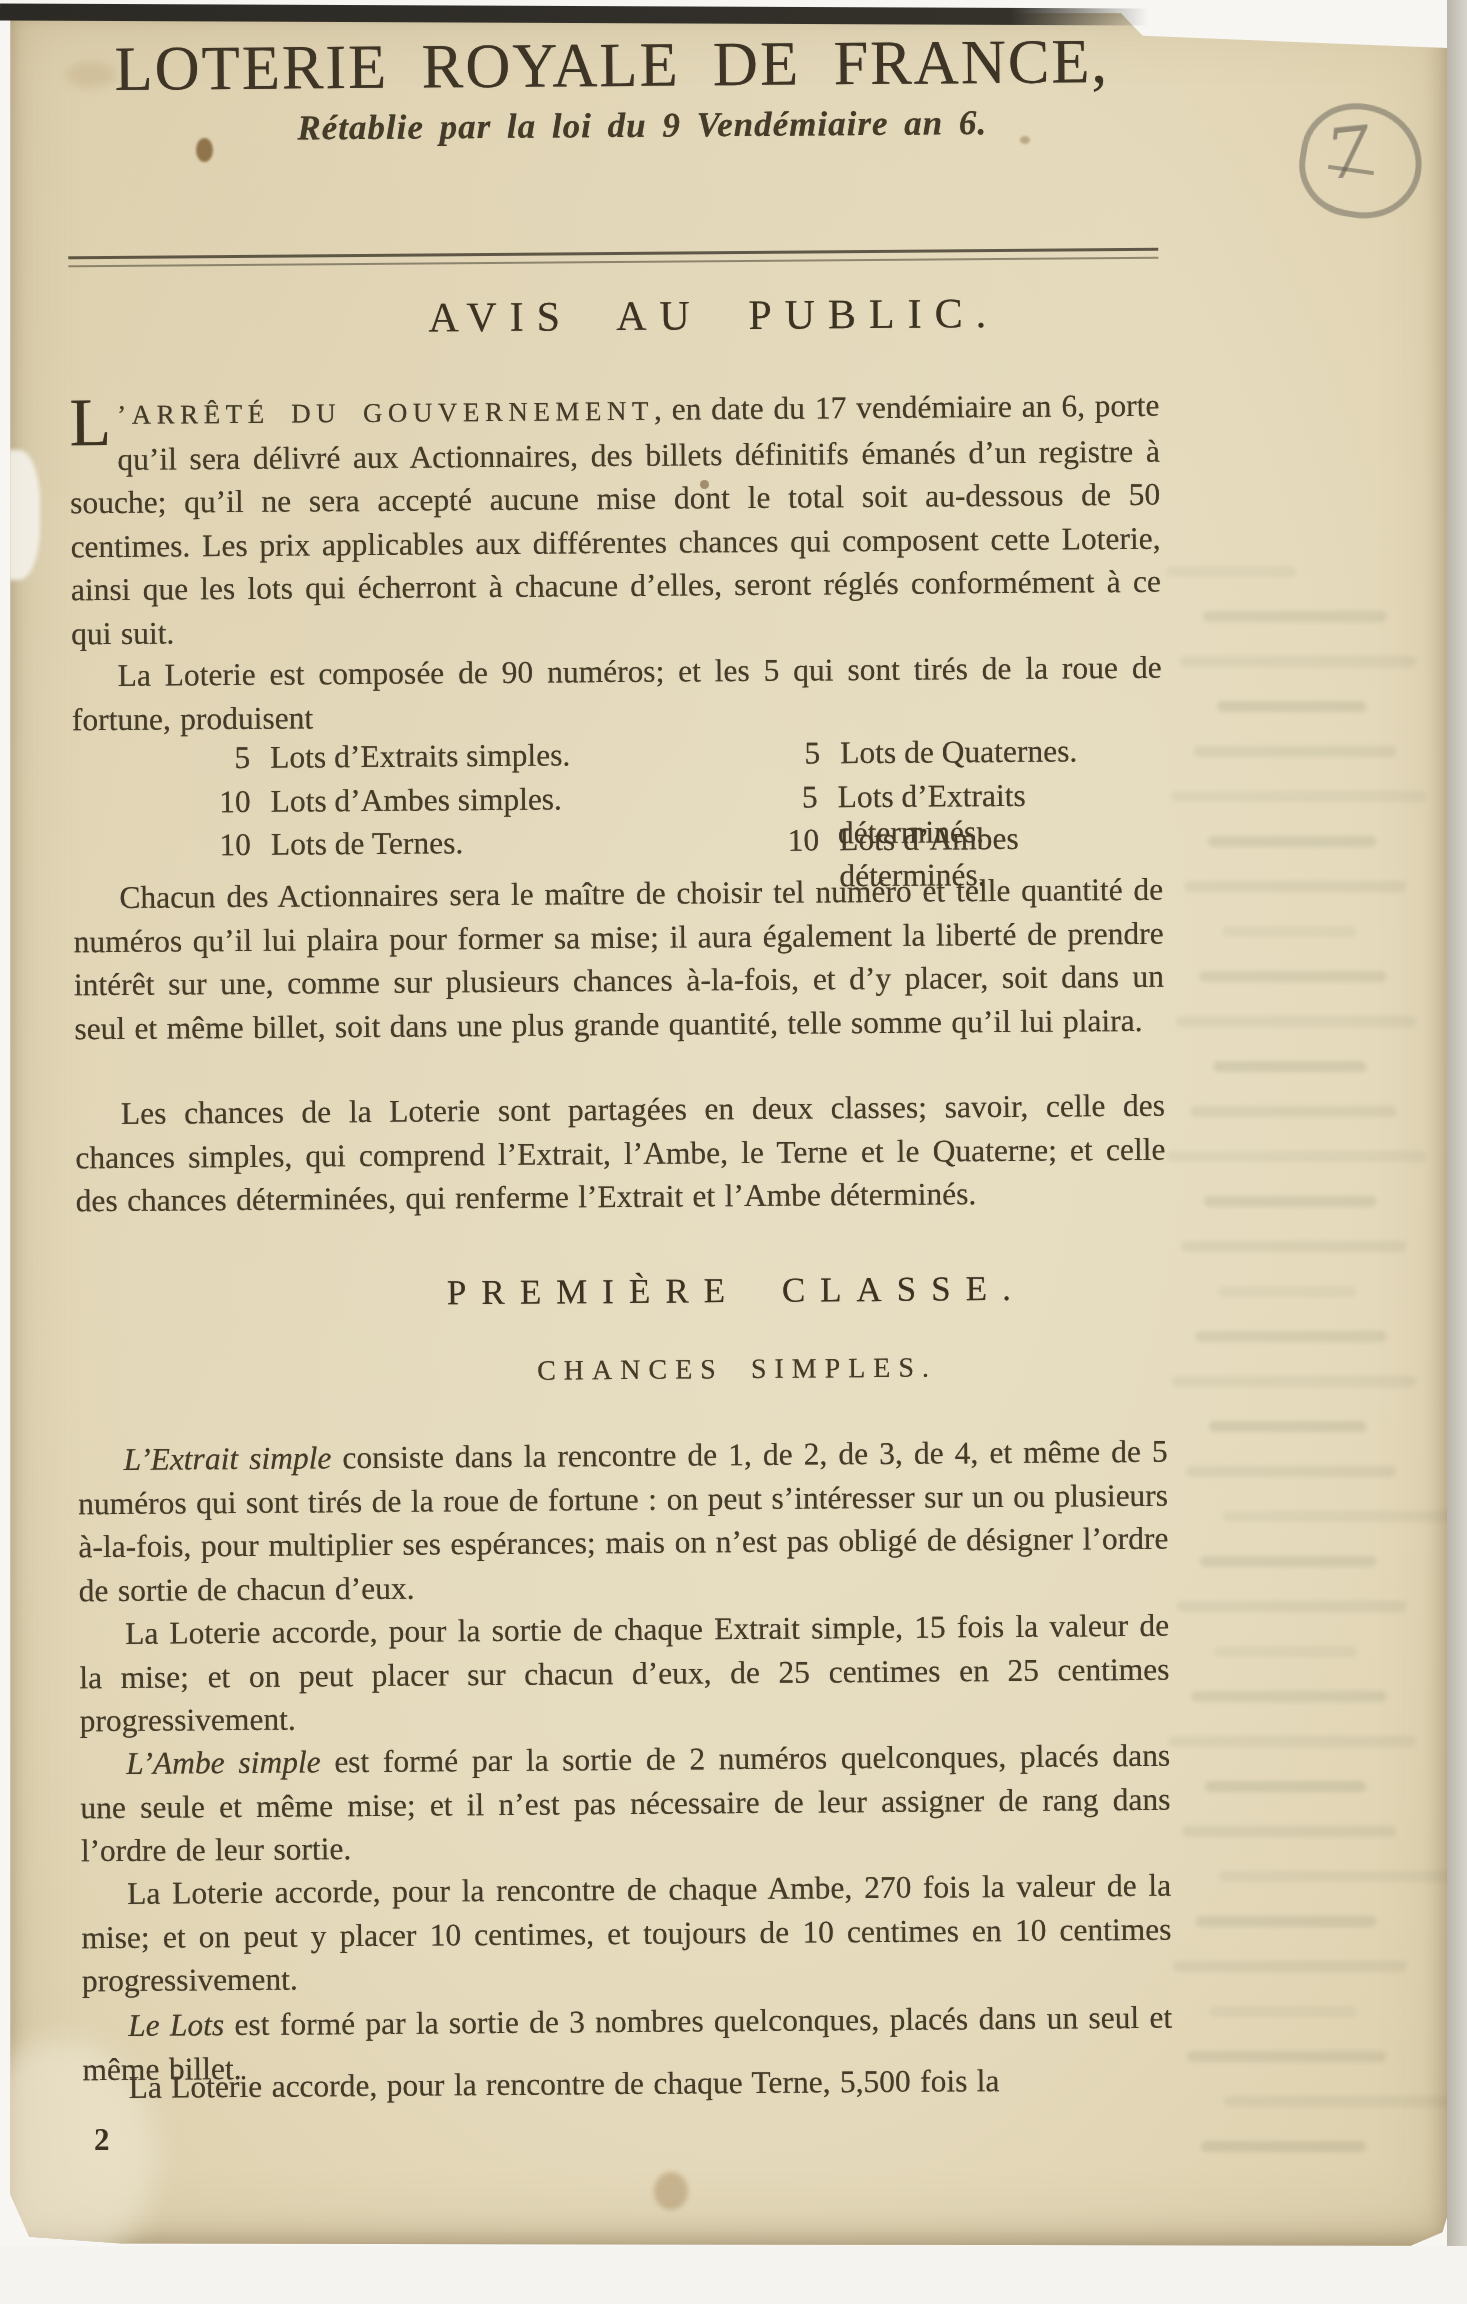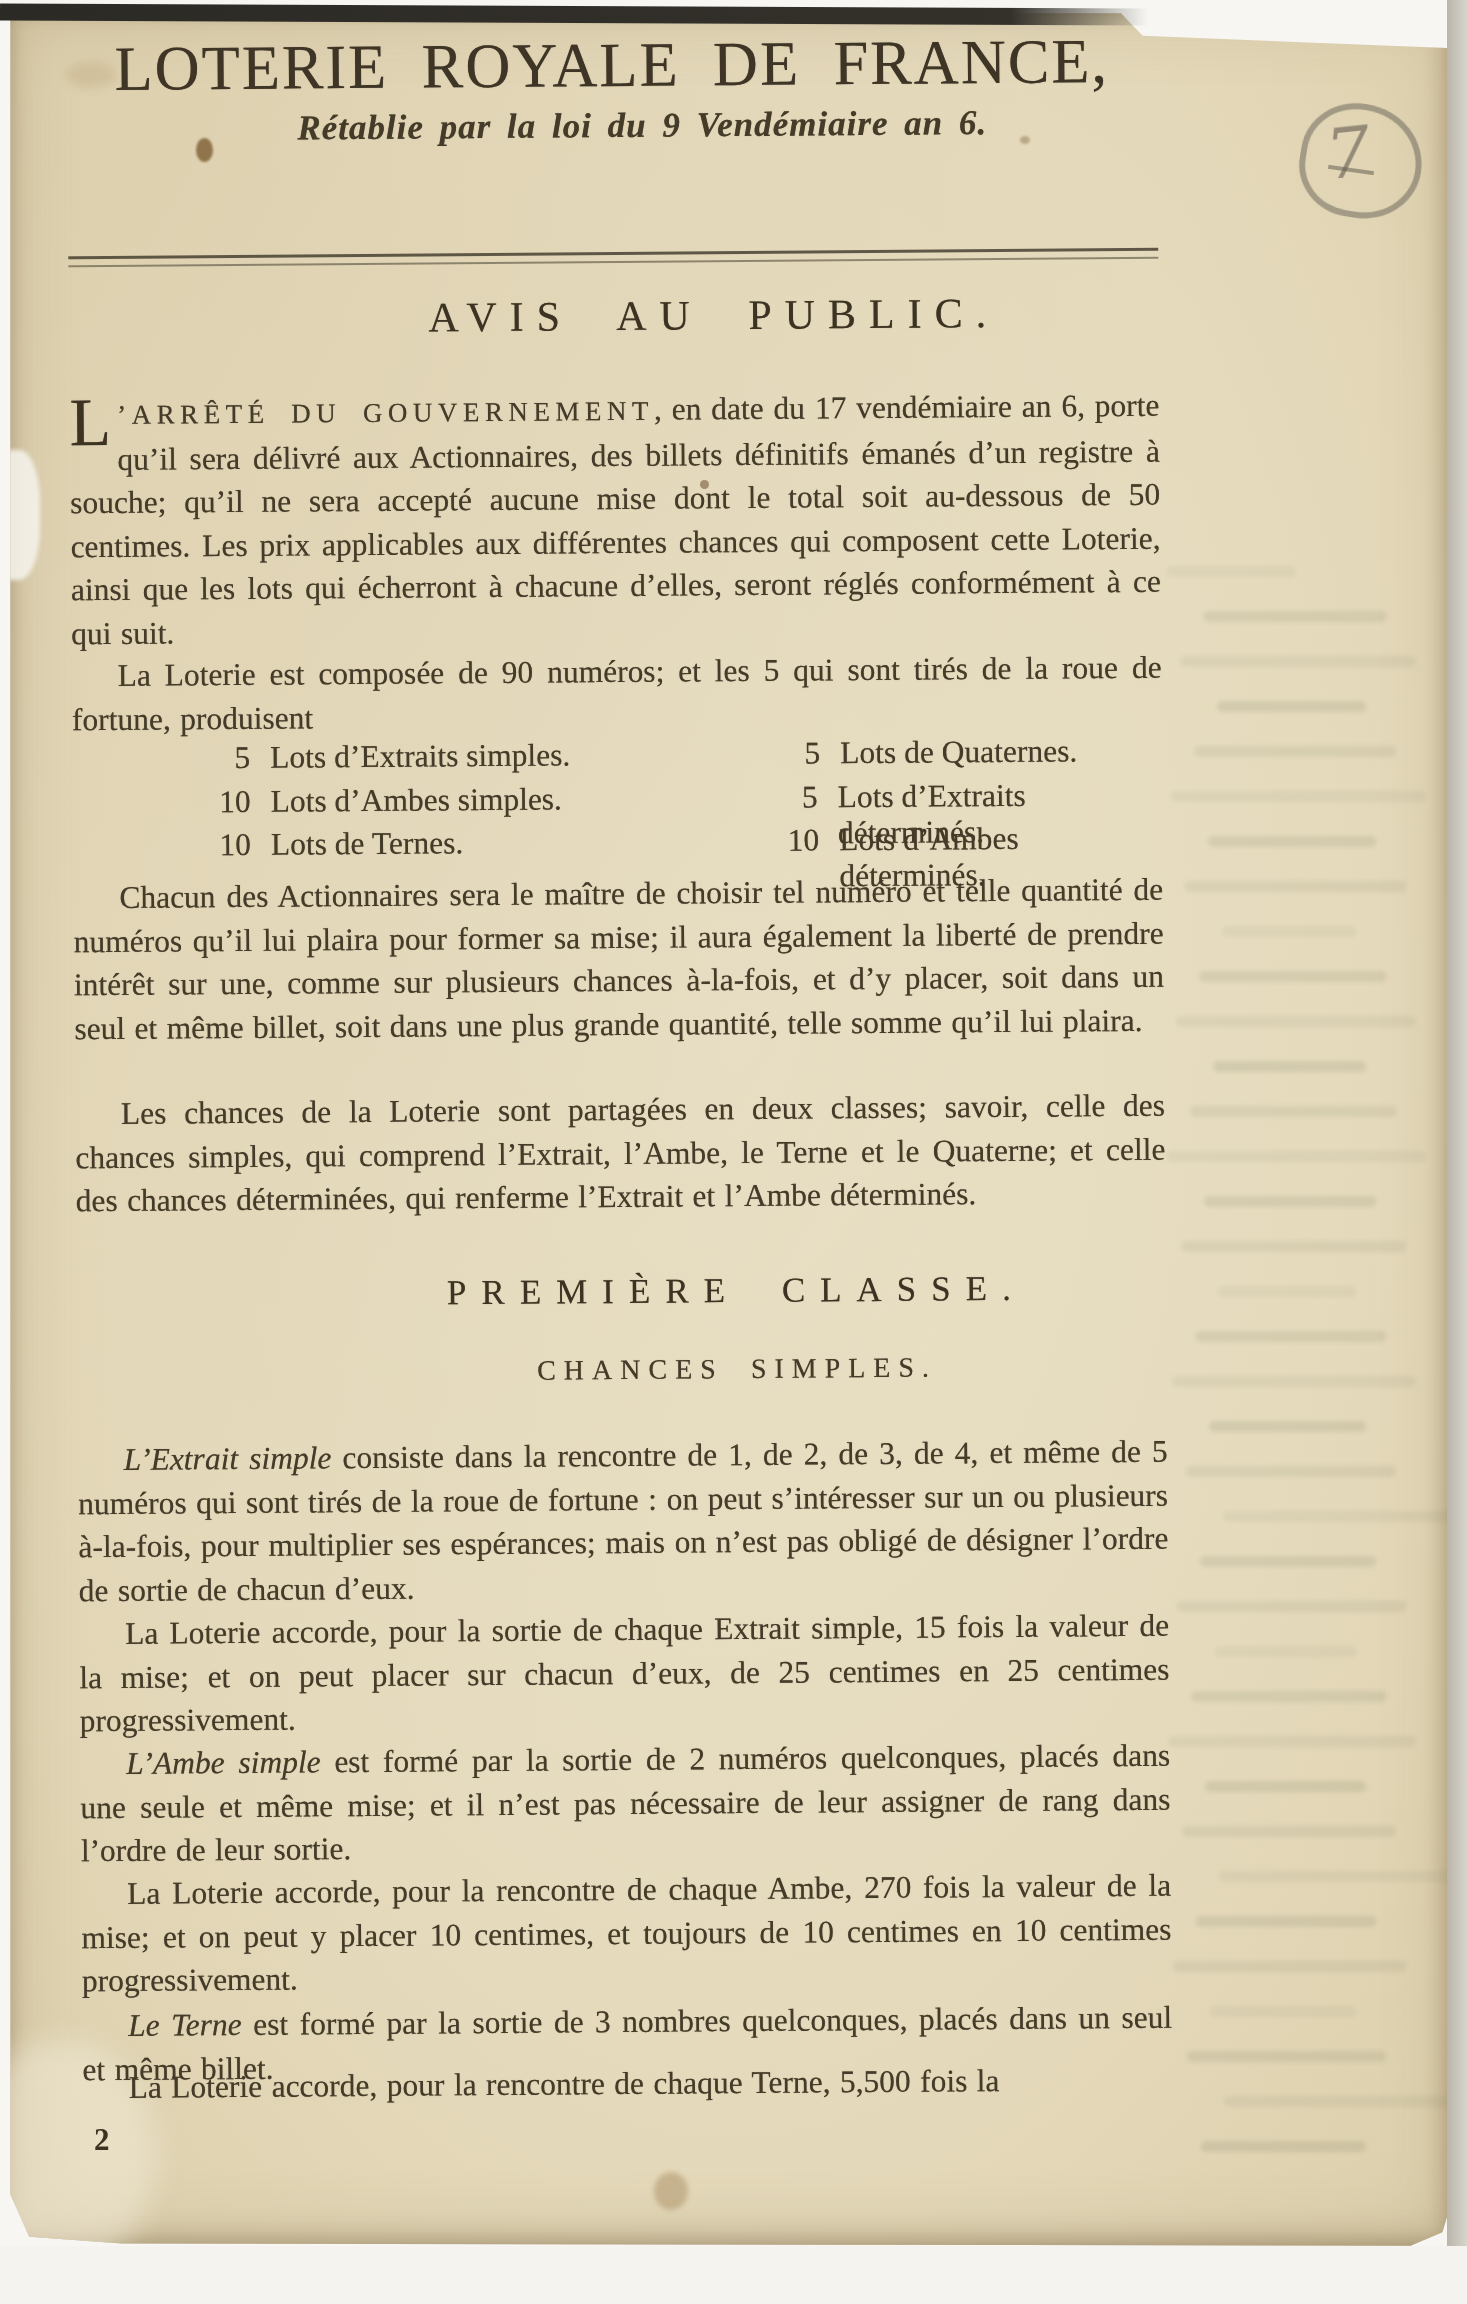--- a/index.html
+++ b/index.html
@@ -242,21 +242,21 @@
     <div class="blk h-chances">CHANCES SIMPLES.</div>
 
     <p class="blk p ind p5"><span class="lead">L’Extrait simple</span><span> consiste dans la rencontre de 1, de 2, de 3, de 4, et même de 5 numéros qui sont tirés de la roue de fortune : on peut s’intéresser sur un ou plusieurs à-la-fois, pour multiplier ses espérances; mais on n’est pas obligé de désigner l’ordre de sortie de chacun d’eux.</span></p>
 
     <p class="blk p ind p6"><span>La Loterie accorde, pour la sortie de chaque Extrait simple, 15 fois la valeur de la mise; et on peut placer sur chacun d’eux, de 25 centimes en 25 centimes progressivement.</span></p>
 
     <p class="blk p ind p7"><span class="lead">L’Ambe simple</span><span> est formé par la sortie de 2 numéros quelconques, placés dans une seule et même mise; et il n’est pas nécessaire de leur assigner de rang dans l’ordre de leur sortie.</span></p>
 
     <p class="blk p ind p8"><span>La Loterie accorde, pour la rencontre de chaque Ambe, 270 fois la valeur de la mise; et on peut y placer 10 centimes, et toujours de 10 centimes en 10 centimes progressivement.</span></p>
 
-    <p class="blk p ind p9"><span class="lead">Le Terne</span><span> est formé par la sortie de 3 nombres quelconques, placés dans un seul et même billet.</span></p>
+    <p class="blk p ind p9"><span class="lead">Le Lots</span><span> est formé par la sortie de 3 nombres quelconques, placés dans un seul et même billet.</span></p>
 
     <p class="blk p ind p10"><span>La Loterie accorde, pour la rencontre de chaque Terne, 5,500 fois la</span></p>
 
   </div>
 
   <div class="pagenum">2</div>
 
 </div>
 
 </body></html>

